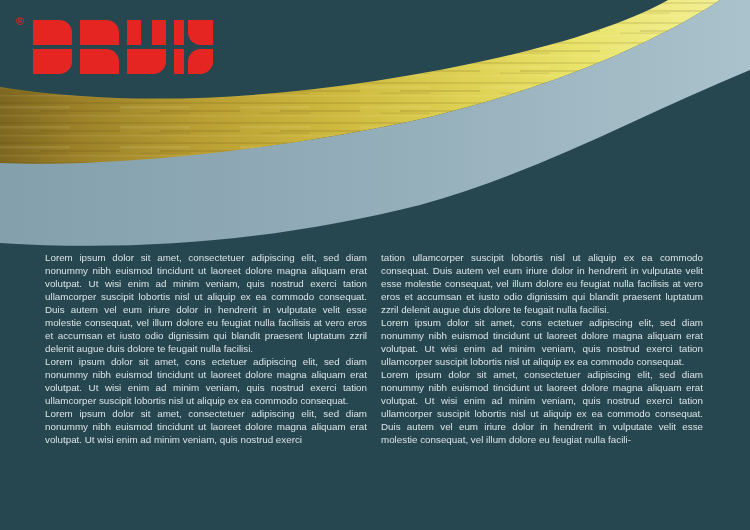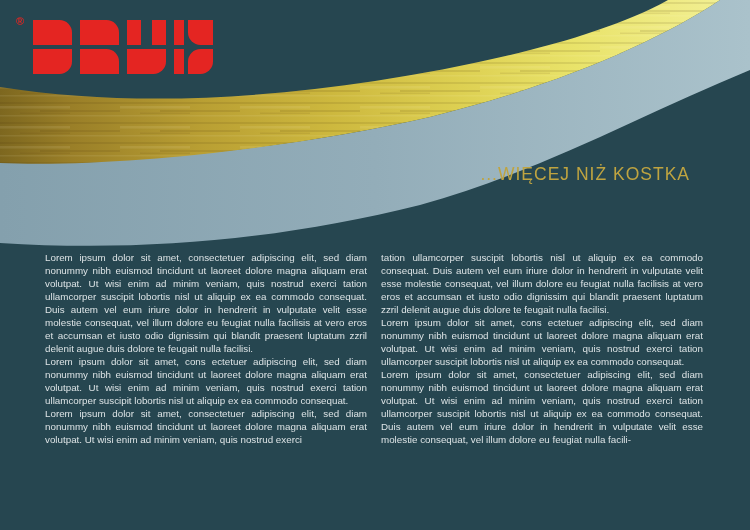--- a/index.html
+++ b/index.html
@@ -92,21 +92,20 @@
         <path d="M94 29 H133 V41.5 A12.5 12.5 0 0 1 120.5 54 H94 Z"></path>
 
         <rect x="141" y="0" width="10" height="25"></rect>
         <rect x="141" y="29" width="10" height="25"></rect>
         <path d="M155 0 H180 V25 H167.5 A12.5 12.5 0 0 1 155 12.5 Z"></path>
         <path d="M180 29 V41.5 A12.5 12.5 0 0 1 167.5 54 H155 V41.5 A12.5 12.5 0 0 1 167.5 29 Z"></path>
       </g>
     </svg>
   </div>
 
-  <div class="tagline">...WIĘCEJ NIŻ KOSTKA</div>
 
   <div class="columns">
     <div class="col">
       <p>Lorem ipsum dolor sit amet, consectetuer adipiscing elit, sed diam nonummy nibh euismod tincidunt ut laoreet dolore magna aliquam erat volutpat. Ut wisi enim ad minim veniam, quis nostrud exerci tation ullamcorper suscipit lobortis nisl ut aliquip ex ea commodo consequat. Duis autem vel eum iriure dolor in hendrerit in vulputate velit esse molestie consequat, vel illum dolore eu feugiat nulla facili­sis at vero eros et accumsan et iusto odio dignissim qui blandit praesent luptatum zzril delenit augue duis dolore te feugait nulla facilisi.</p>
       <p>Lorem ipsum dolor sit amet, cons ectetuer adipiscing elit, sed diam nonummy nibh euismod tincidunt ut laoreet dolore magna aliquam erat volutpat. Ut wisi enim ad minim veniam, quis nostrud exerci tation ullamcorper suscipit lobortis nisl ut aliquip ex ea commodo consequat.</p>
       <p>Lorem ipsum dolor sit amet, consectetuer adipiscing elit, sed diam nonummy nibh euismod tincidunt ut laoreet dolore magna aliquam erat volutpat. Ut wisi enim ad minim veniam, quis nostrud exerci</p>
     </div>
     <div class="col">
       <p>tation ullamcorper suscipit lobortis nisl ut aliquip ex ea commodo consequat. Duis autem vel eum iriure dolor in hendrerit in vulputate velit esse molestie consequat, vel illum dolore eu feugiat nulla facili­sis at vero eros et accumsan et iusto odio dignissim qui blandit praesent luptatum zzril delenit augue duis dolore te feugait nulla facilisi.</p>
       <p>Lorem ipsum dolor sit amet, cons ectetuer adipiscing elit, sed diam nonummy nibh euismod tincidunt ut laoreet dolore magna aliquam erat volutpat. Ut wisi enim ad minim veniam, quis nostrud exerci tation ullamcorper suscipit lobortis nisl ut aliquip ex ea commodo consequat.</p>

